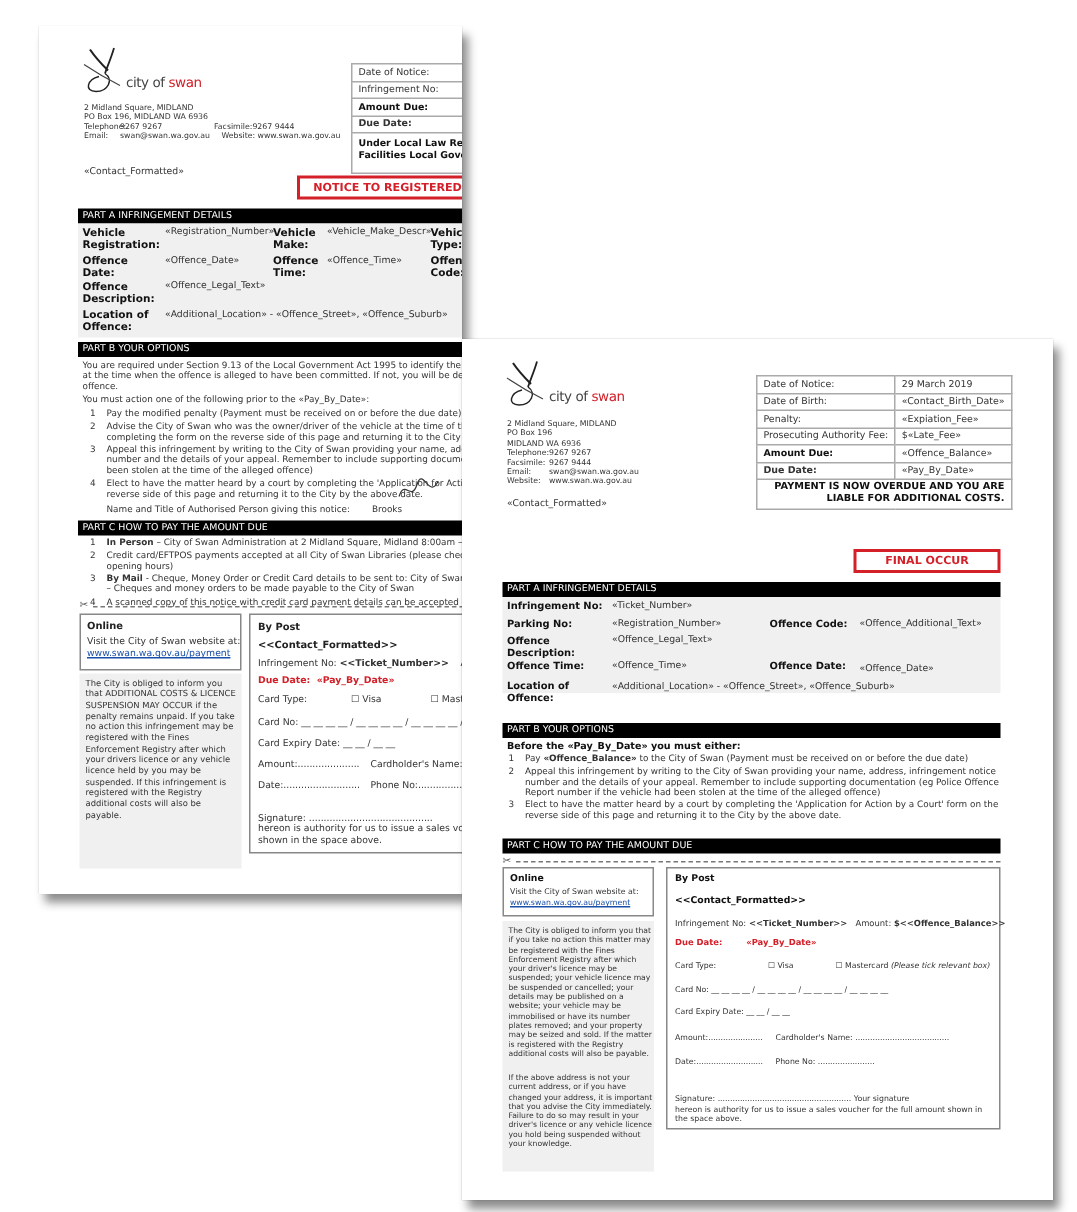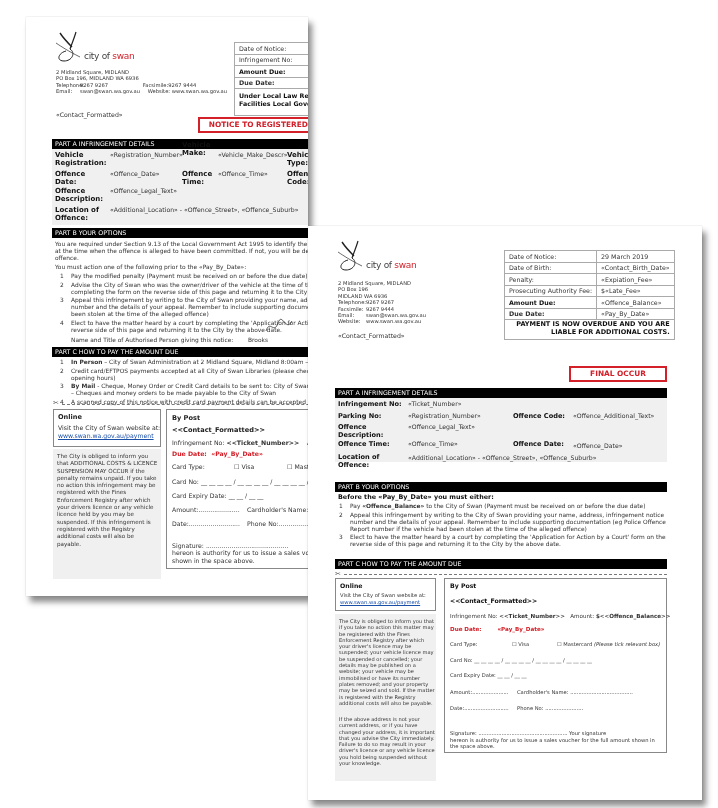--- a/index.html
+++ b/index.html
@@ -108,21 +108,21 @@
 
   <div class="small abs" style="left:30px; top:94px;">«Contact_Formatted»</div>
 
   <div class="stamp" style="left:172px; top:100px; width:206px; height:16px; font-size:7.4px; line-height:12px;">NOTICE TO REGISTERED OWNER OF VEHICLE</div>
 
   <div class="bar" style="left:26px; top:122px; width:352px;">PART A INFRINGEMENT DETAILS</div>
   <div class="grey" style="left:26px; top:132px; width:352px; height:76px;"></div>
 
   <div class="lbl" style="left:29px; top:134px; width:52px;">Vehicle Registration:</div>
   <div class="fld" style="left:84px; top:134px;">«Registration_Number»</div>
-  <div class="lbl" style="left:156px; top:124px; width:32px;">Vehicle Make:</div>
+  <div class="lbl" style="left:156px; top:134px; width:32px;">Vehicle Make:</div>
   <div class="fld" style="left:192px; top:134px;">«Vehicle_Make_Descr»</div>
   <div class="lbl" style="left:261px; top:134px; width:32px;">Vehicle Type:</div>
 
   <div class="lbl" style="left:29px; top:153px; width:40px;">Offence Date:</div>
   <div class="fld" style="left:84px; top:153px;">«Offence_Date»</div>
   <div class="lbl" style="left:156px; top:153px; width:32px;">Offence Time:</div>
   <div class="fld" style="left:192px; top:153px;">«Offence_Time»</div>
   <div class="lbl" style="left:261px; top:153px; width:32px;">Offence Code:</div>
 
   <div class="lbl" style="left:29px; top:170px; width:52px;">Offence Description:</div>

